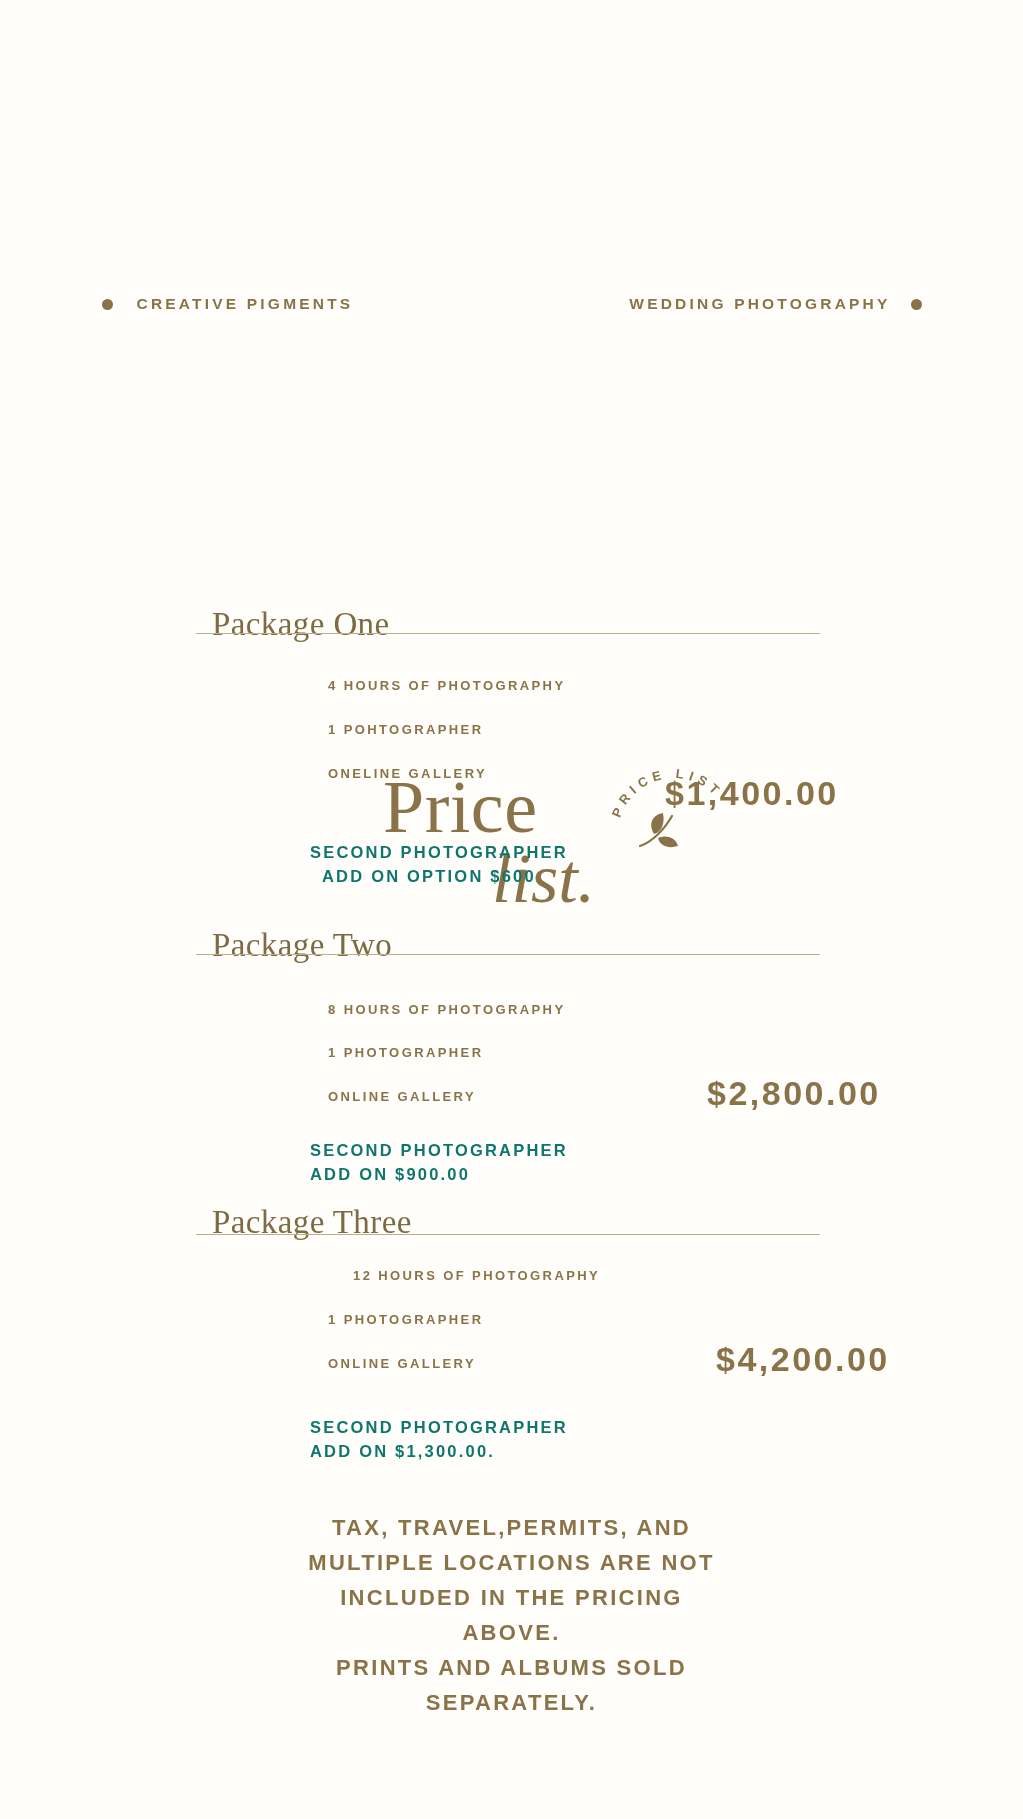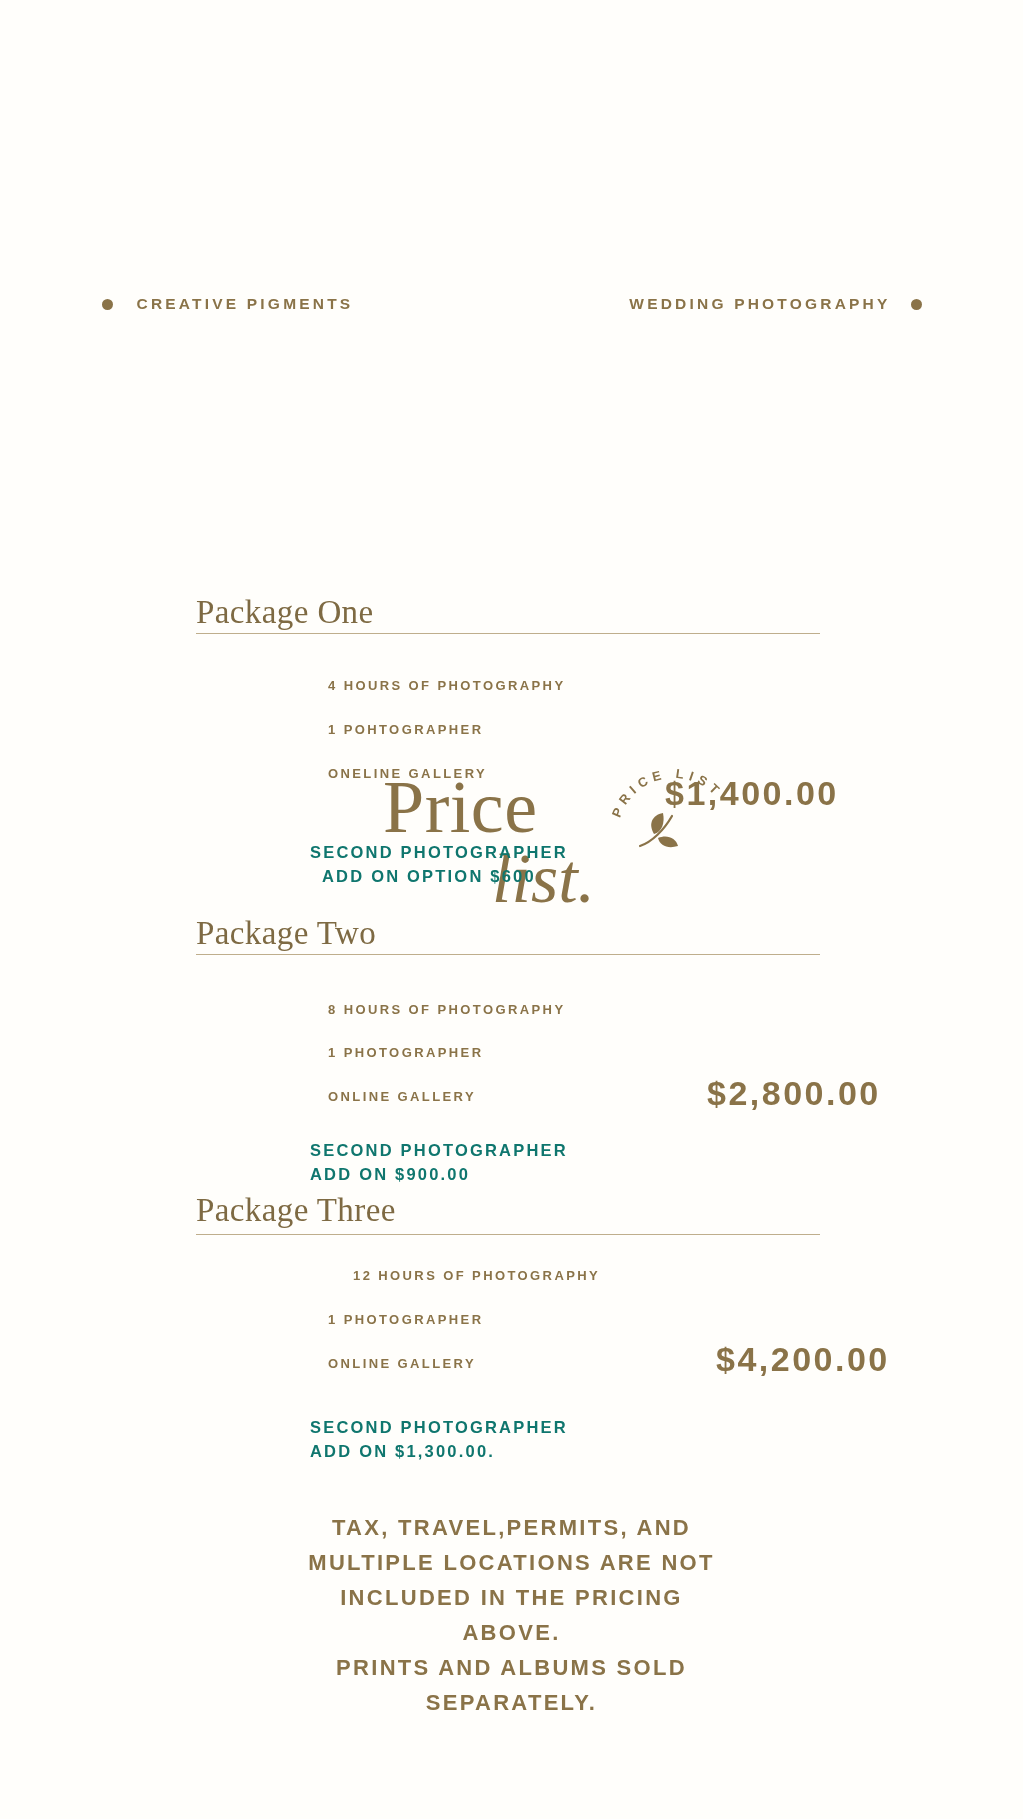--- a/index.html
+++ b/index.html
@@ -102,25 +102,26 @@
   .badge svg { display: block; }
 
   
   .pkg {
     position: absolute;
     left: 0;
     width: 1023px;
   }
   .pkg-title {
     position: absolute;
-    left: 196px;
+    left: 212px;
     font-family: "Liberation Serif", serif;
     font-size: 33px;
     color: #7e6a43;
     letter-spacing: 0.4px;
+    margin-top: 12px;
   }
   .pkg-rule {
     position: absolute;
     left: 196px;
     width: 624px;
     height: 1px;
     background: #bfae8c;
   }
   .feat {
     position: absolute;

